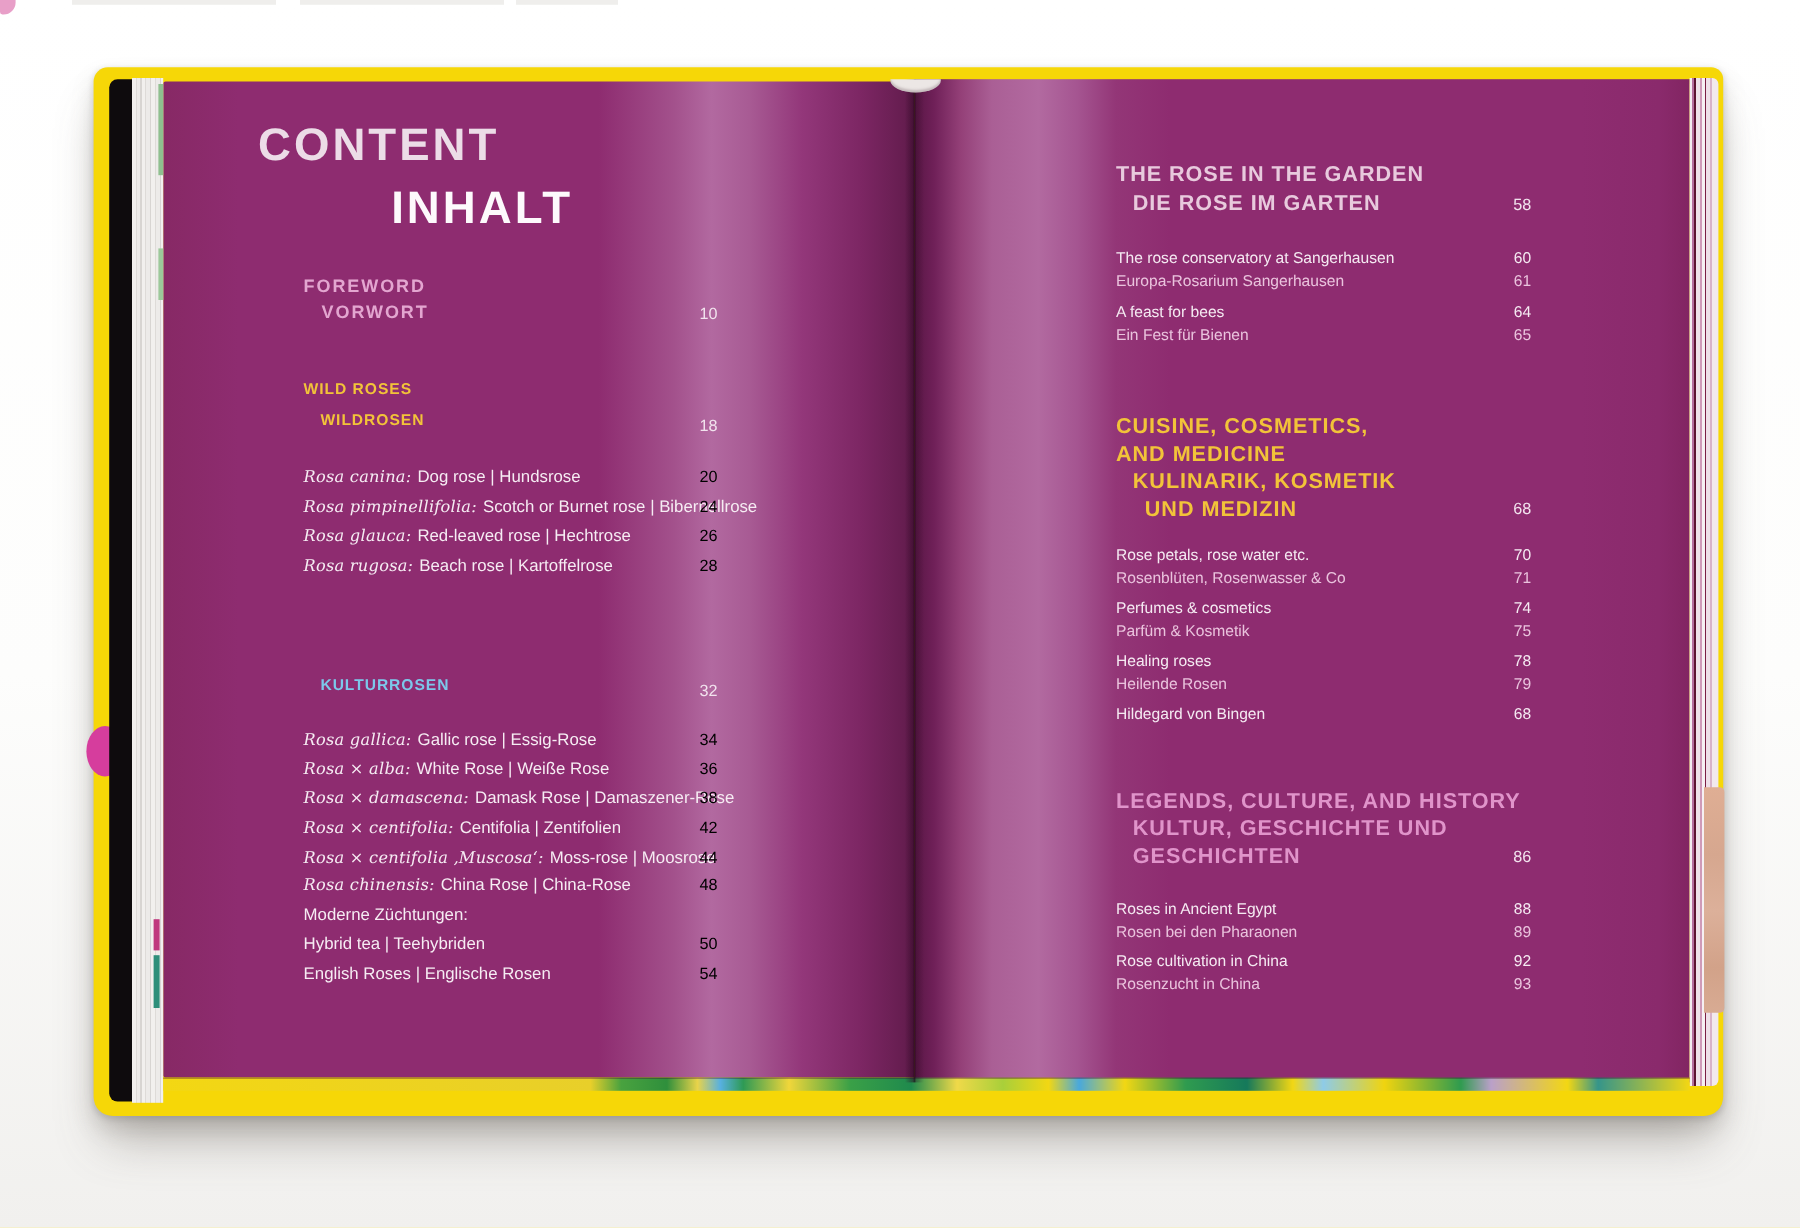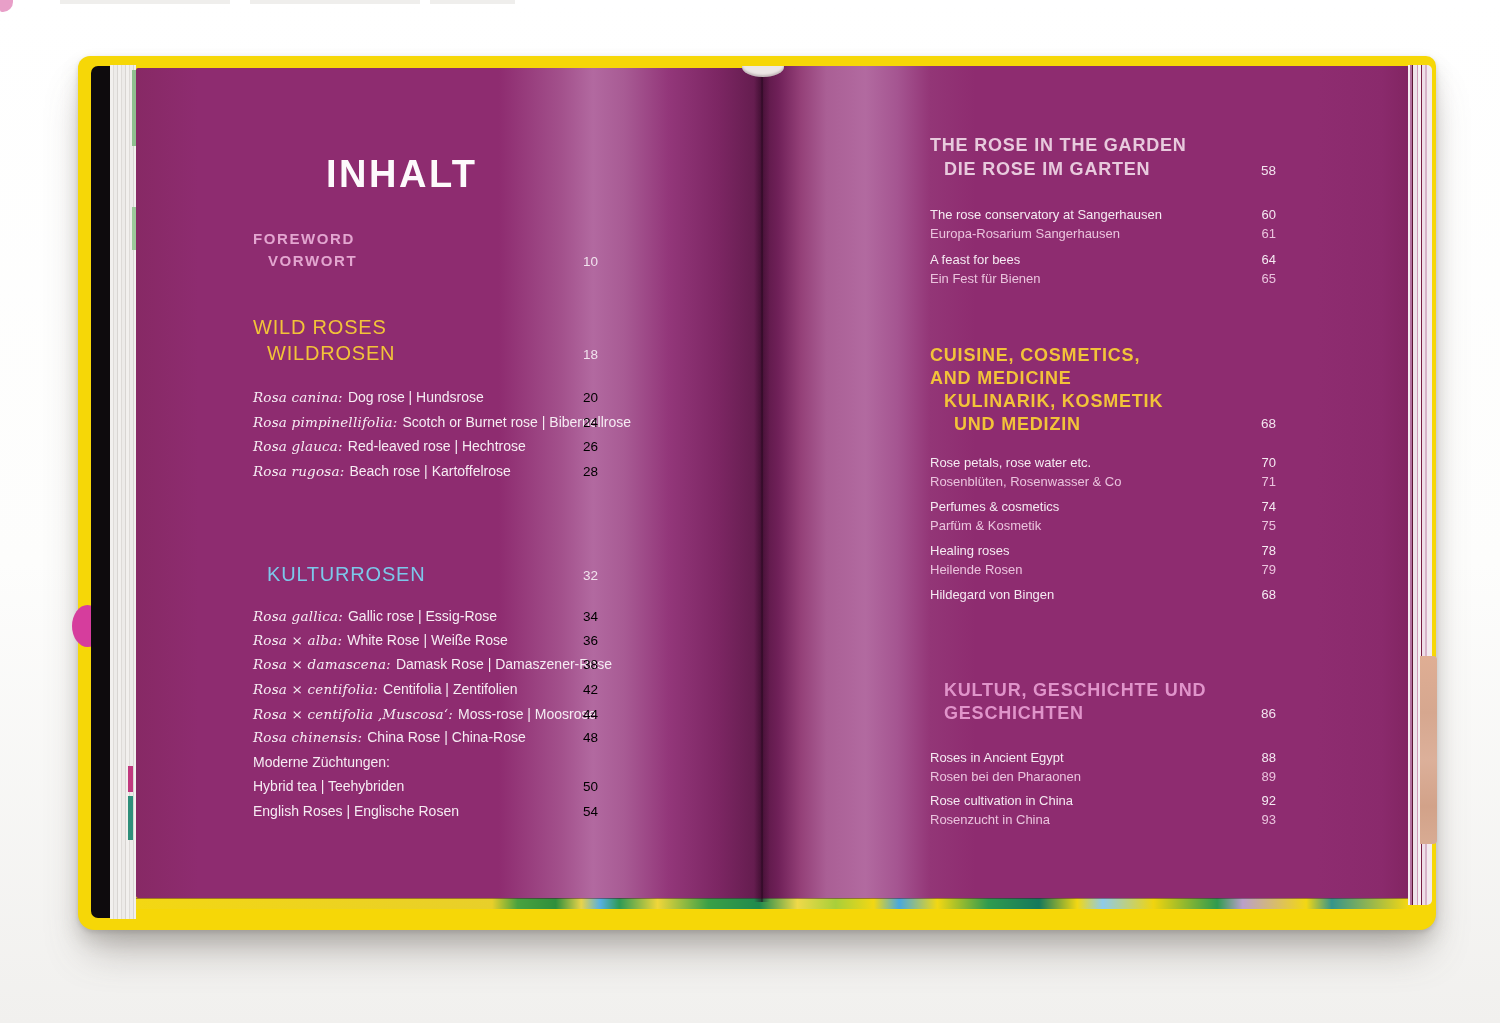--- a/index.html
+++ b/index.html
@@ -36,21 +36,21 @@
     border-radius:0 0 55% 55%/0 0 100% 100%;box-shadow:inset 0 -2px 2px rgba(120,100,110,.35);}
   .cover-blob{position:absolute;left:-6px;top:549px;width:31px;height:42px;background:#d63d9d;border-radius:50%;z-index:1;}
   .bottom-edges{position:absolute;left:58px;top:842px;width:1272px;height:10px;z-index:3;border-top:1px solid rgba(60,10,45,.45);
     background:linear-gradient(90deg,#f3d713 0%,#e8cf2a 28%,#49a23f 30%,#2f8f3c 33%,#e8d34a 35%,#57b0e0 36.5%,#2e9a55 38%,#f0d63a 41%,#3aa047 45%,#1f8a4d 49%,#efd949 52%,#a9cf3a 55%,#f2d713 58%,#48a8dd 60%,#f2d713 63%,#2f9b4f 67%,#15795b 71%,#f2d713 74%,#8ecbe8 76%,#f0d40f 80%,#2f9b4f 85%,#baa0c9 87%,#f3d713 92%,#35958a 94%,#f3d713 100%);}
   
   .text-layer{position:absolute;inset:0;z-index:10;}
   .toc-title{font-size:38px;font-weight:800;letter-spacing:2.5px;}
   .t-en{color:#ecdce7;}
   .t-de{color:#fdfafc;}
   .lh-small{font-size:15px;font-weight:700;letter-spacing:1.6px;color:#e3a6d0;}
-  .lh-big{font-size:20px;font-weight:400;letter-spacing:.8px;}
+  .lh-big{font-size:13px;font-weight:700;letter-spacing:.8px;}
   .rh{font-size:18px;font-weight:800;letter-spacing:.8px;}
   .c-yellow{color:#f2c339;}
   .c-blue{color:#7cc8ea;}
   .c-palepink{color:#e8cadd;}
   .c-pink{color:#e094ca;}
   .pnum{font-size:13.5px;color:#f2e3ee;position:absolute;white-space:nowrap;}
   .lcol{left:470px;width:50px;text-align:right;}
   .rcol{left:1150px;width:48px;text-align:right;}
   .entry{position:absolute;left:175px;width:345px;font-size:14px;color:#f6ecf3;white-space:nowrap;}
   .latin{font-family:"DejaVu Serif",serif;font-style:italic;font-size:13.5px;margin-right:5px;letter-spacing:.2px;}
@@ -80,20 +80,21 @@
   <div class="page-left"></div>
   <div class="page-right"></div>
   <div class="edge-pages-right"></div>
   <div class="tan-block"></div>
   <div class="bottom-edges"></div>
   <div class="gutter"></div>
   <div class="gutter-notch"></div>
 
   <div class="text-layer">
 
+    <div class="abs toc-title t-en" style="left:137px;top:44px;">CONTENT</div>
     <div class="abs toc-title t-de" style="left:248px;top:97px;">INHALT</div>
 
     <div class="abs lh-small" style="left:175px;top:174px;">FOREWORD</div>
     <div class="abs lh-small" style="left:190px;top:196px;">VORWORT</div>
     <div class="pnum lcol" style="top:198px;">10</div>
 
     <div class="abs lh-big c-yellow" style="left:175px;top:260px;">WILD ROSES</div>
     <div class="abs lh-big c-yellow" style="left:189px;top:286px;">WILDROSEN</div>
     <div class="pnum lcol" style="top:291px;">18</div>
 
@@ -203,20 +204,21 @@
     </div>
     <div class="rrow de" style="top:506px;">
       <span>Heilende Rosen</span>
       <span class="rnum">79</span>
     </div>
     <div class="rrow en" style="top:531px;">
       <span>Hildegard von Bingen</span>
       <span class="rnum">68</span>
     </div>
 
+    <div class="abs rh c-pink" style="left:852px;top:601px;">LEGENDS, CULTURE, AND HISTORY</div>
     <div class="abs rh c-pink" style="left:866px;top:624px;">KULTUR, GESCHICHTE UND</div>
     <div class="abs rh c-pink" style="left:866px;top:647px;">GESCHICHTEN</div>
     <div class="pnum rcol" style="top:650px;">86</div>
 
     <div class="rrow en" style="top:694px;">
       <span>Roses in Ancient Egypt</span>
       <span class="rnum">88</span>
     </div>
     <div class="rrow de" style="top:713px;">
       <span>Rosen bei den Pharaonen</span>

